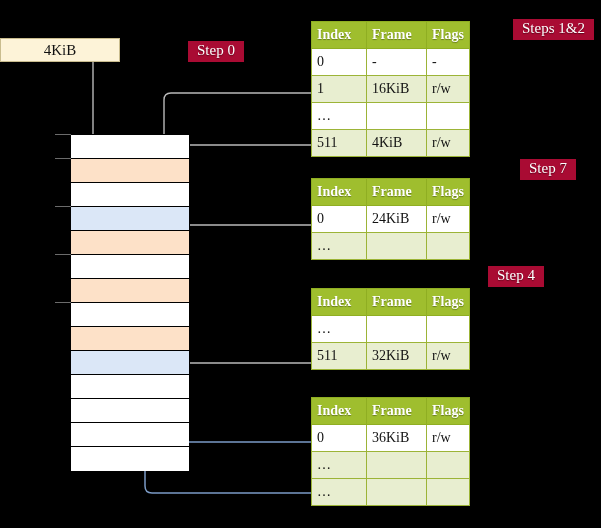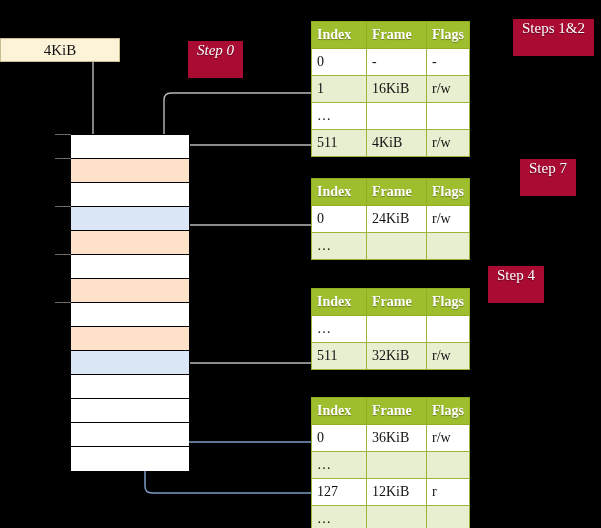--- a/index.html
+++ b/index.html
@@ -3,21 +3,21 @@
 <meta charset="utf-8">
 <style>
   html,body{margin:0;padding:0;background:#000;}
   body{width:601px;height:528px;position:relative;overflow:hidden;
        font-family:"Liberation Serif","DejaVu Serif",serif;}
   .canvas{position:absolute;left:0;top:0;width:601px;height:528px;}
 
   
   .step-badge{position:absolute;background:#a90b33;color:#fff;
     font-family:"Liberation Serif","DejaVu Serif",serif;font-size:15px;
-    padding:2px 9px 19px 9px;white-space:nowrap;line-height:1.05;
+    padding:2px 9px 3px 9px;white-space:nowrap;line-height:1.05;
     text-shadow:0 1px 1px rgba(0,0,0,.45);box-shadow:1px 1px 0 rgba(0,0,0,.55);}
 
   
   .sizebox{position:absolute;background:#fdf3d8;border:1px solid #c9bc8e;
     color:#111;font-size:15px;display:flex;align-items:center;
     justify-content:center;box-sizing:border-box;}
 
   
   .ptable{position:absolute;border-collapse:collapse;
     background:#fff;box-shadow:1px 1px 0 rgba(0,0,0,.35);}
@@ -84,21 +84,21 @@
       <path d="M311,493 L152,493 Q145,493 145,486 L145,425 L145,208" marker-end="url(#ahB)"></path>
 
       <path d="M311,442 L168,442 Q161,442 161,435 L161,425 L161,328" marker-end="url(#ahB)"></path>
     </g>
   </svg>
 
   <div class="sizebox" style="left:0px;top:38px;width:120px;height:24px;">
     <span>4KiB</span>
   </div>
 
-  <div class="step-badge" style="left:188px;top:41px;font-style:italic;">Step 0</div>
+  <div class="step-badge" style="left:188px;top:41px;">Step 0</div>
   <div class="step-badge" style="left:513px;top:19px;">Steps 1&amp;2</div>
   <div class="step-badge" style="left:520px;top:159px;">Step 7</div>
   <div class="step-badge" style="left:488px;top:266px;">Step 4</div>
 
   <div class="memcol" id="memcol">
       <div class="memrow white">
         <div class="tick"></div>
       </div>
       <div class="memrow orange">
         <div class="tick"></div>
@@ -208,25 +208,20 @@
         <tr class="plain">
           <td class="col-index">0</td>
           <td class="col-frame">36KiB</td>
           <td class="col-flags">r/w</td>
         </tr>
         <tr class="alt">
           <td class="col-index">…</td>
           <td class="col-frame"></td>
           <td class="col-flags"></td>
         </tr>
-        <tr class="plain">
-          <td class="col-index">127</td>
-          <td class="col-frame">12KiB</td>
-          <td class="col-flags">r</td>
-        </tr>
         <tr class="alt">
           <td class="col-index">…</td>
           <td class="col-frame"></td>
           <td class="col-flags"></td>
         </tr>
       </tbody>
     </table>
 
 </div>
 

